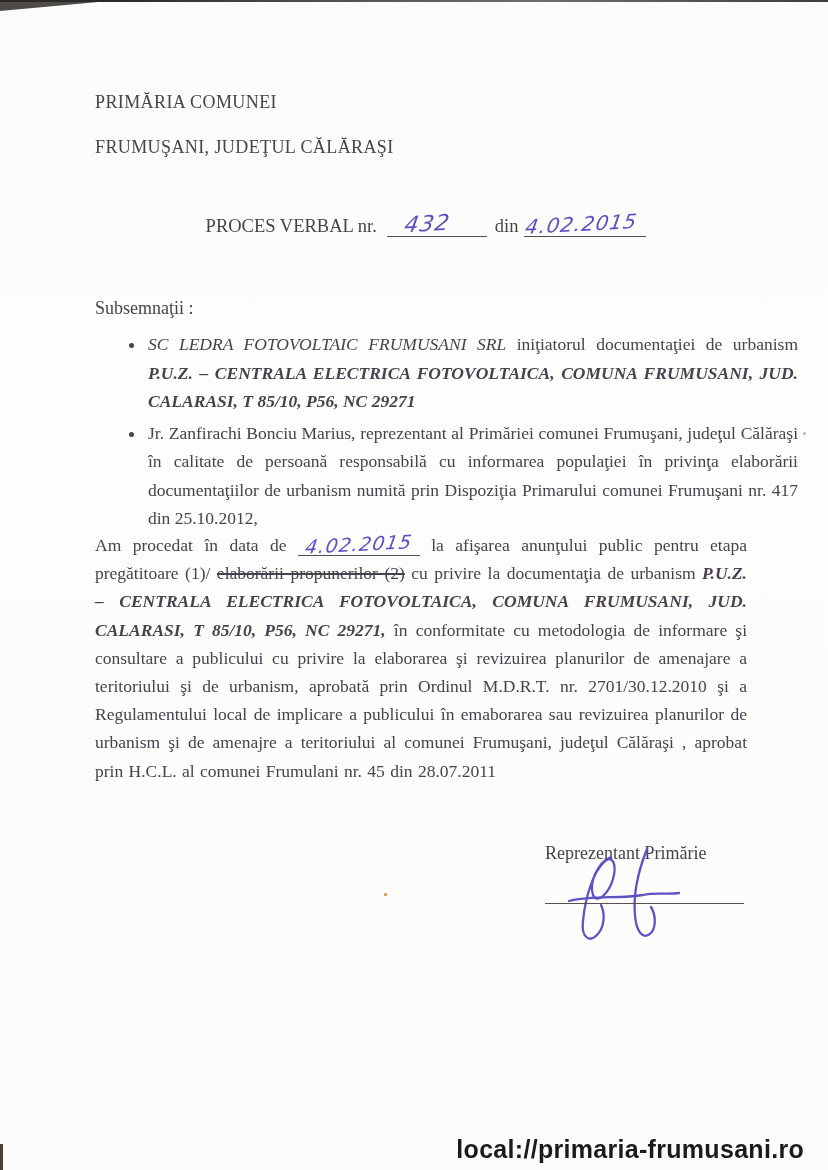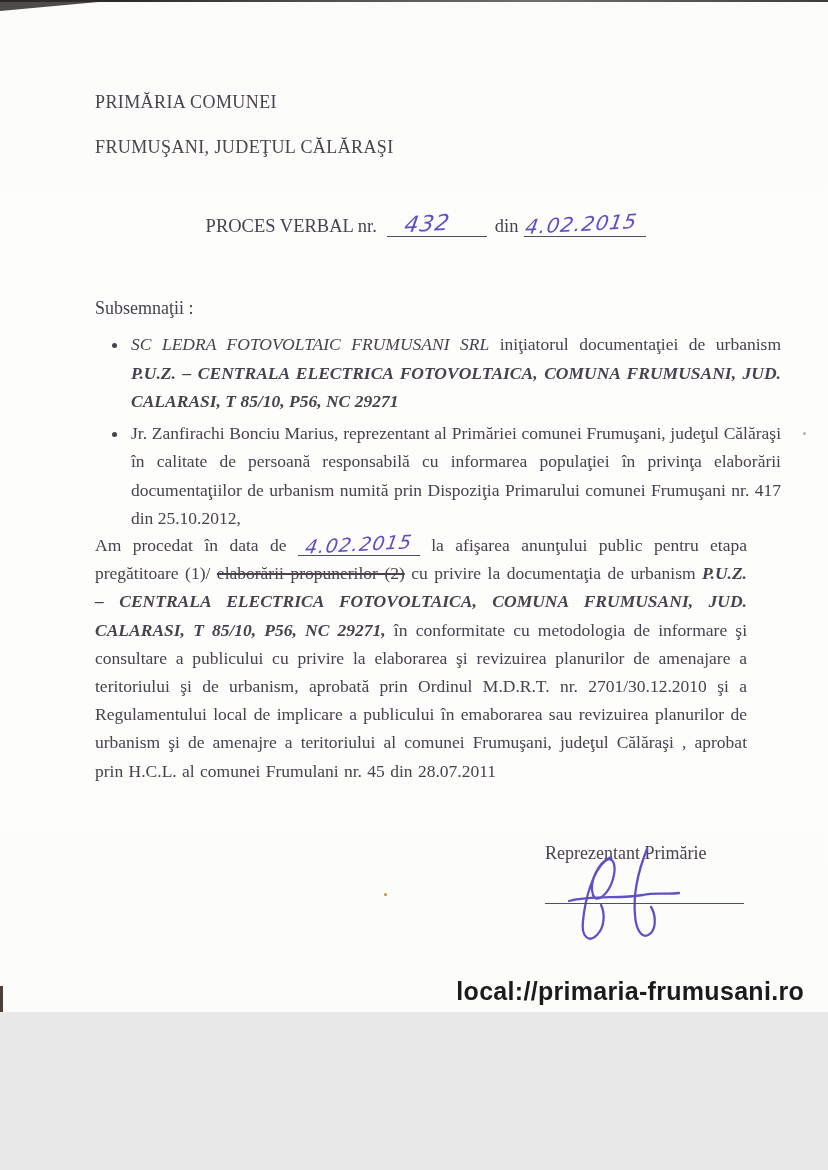--- a/index.html
+++ b/index.html
@@ -1,18 +1,18 @@
 <!DOCTYPE html>
 <html><head>
 <meta charset="utf-8">
 <style>
   html,body{margin:0;padding:0;background:#e8e8e8;}
   .page{
     position:relative;
-    width:828px;height:1012px;
+    width:828px;height:1170px;
     margin:0 auto;
     background:linear-gradient(180deg,#fbfbfa 0%,#fdfdfc 30%,#fcfcfb 100%);
     overflow:hidden;
     font-family:"Liberation Serif", serif;
     color:#49414d;
   }
   
   .scan-top-edge{position:absolute;top:0;left:0;width:100%;height:2px;
     background:linear-gradient(90deg,#141414,#4a4a4a 35%,#6e6e6e 65%,#3d3d3d);}
   .scan-top-wedge{position:absolute;top:0;left:0;width:120px;height:11px;
@@ -42,21 +42,21 @@
     letter-spacing:1px;
     white-space:nowrap;
   }
   .hw-number{position:absolute;left:18px;bottom:0;font-size:22px;}
   .hw-date{position:absolute;left:2px;bottom:0;font-size:20px;}
 
   .subtitle{position:absolute;top:257px;left:0;width:100%;text-align:center;font-size:18.5px;}
 
   .intro{position:absolute;top:298px;left:95px;font-size:18px;}
 
-  .bullets{position:absolute;top:330px;left:85px;width:652px;margin:0;
+  .bullets{position:absolute;top:330px;left:102px;width:652px;margin:0;
     padding-left:44px;font-size:17.5px;line-height:28.5px;}
   .bullets li{text-align:justify;margin-bottom:3px;padding-left:2px;}
   .it{font-style:italic;}
   .bi{font-style:italic;font-weight:bold;}
 
   .body-par{position:absolute;top:531px;left:95px;width:652px;margin:0;
     font-size:17.5px;line-height:28.2px;text-align:justify;word-spacing:1px;}
   .strike{text-decoration:line-through;text-decoration-thickness:1.5px;}
   .hw-underline{display:inline-block;border-bottom:1.5px solid #544c58;
     padding:0 8px;height:22px;line-height:22px;}

